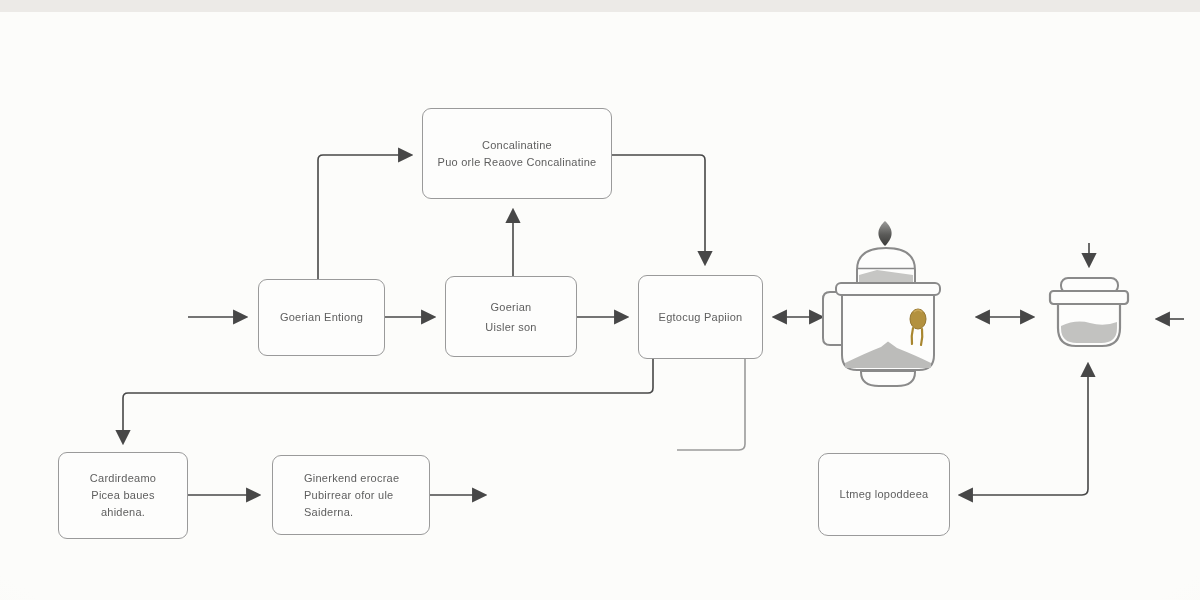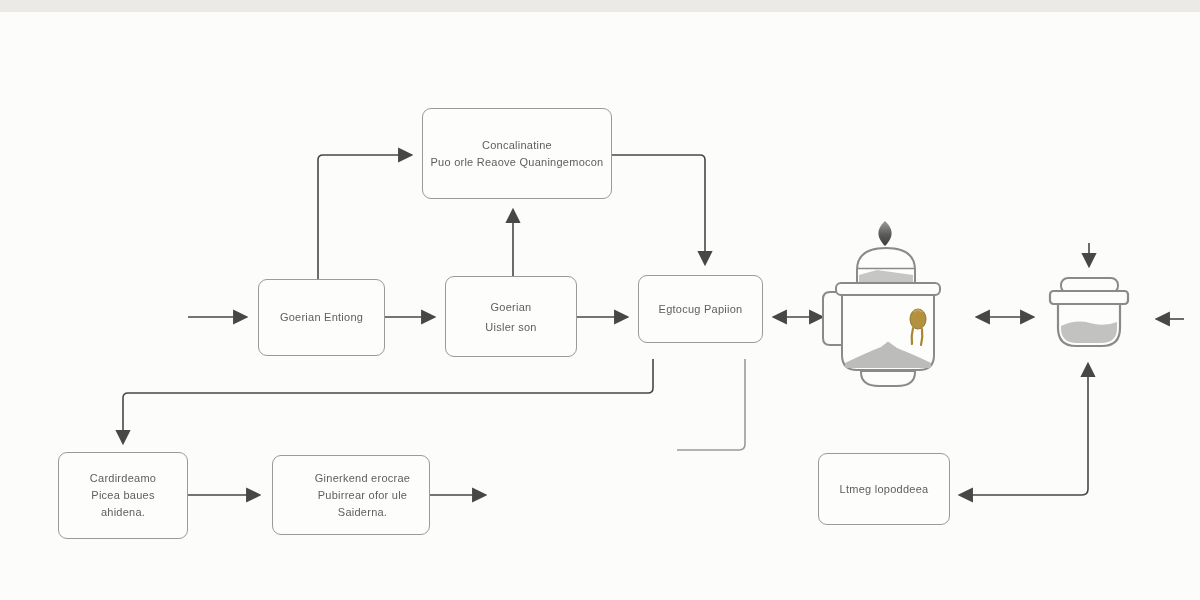--- a/index.html
+++ b/index.html
@@ -33,21 +33,21 @@
     border-radius:9px;
     display:flex;flex-direction:column;
     align-items:center;justify-content:center;
     text-align:center;
     color:var(--text);
     font-size:11px;line-height:17px;
     letter-spacing:.25px;
     padding:4px 8px;
     box-shadow:0 0 0 .5px rgba(255,255,255,.6) inset;
   }
-  .node.left-align{align-items:center;text-align:left;padding-left:31px;}
+  .node.left-align{align-items:flex-start;text-align:left;padding-left:31px;}
   .node .ln{white-space:nowrap;}
   svg.layer{position:absolute;left:0;top:0;pointer-events:none;}
   .arrow{stroke:var(--arrow);stroke-width:1.6;fill:none;stroke-linejoin:round;}
   .quiet{stroke:#9a9a9a;stroke-width:1.6;fill:none;}
   .ah-fill{fill:var(--arrow);}
   .dev-outline{stroke:var(--outline);stroke-width:2;fill:var(--box-fill);}
   .dev-thin{stroke:var(--outline);stroke-width:1.4;fill:none;}
 </style>
 </head>
 <body>
@@ -133,47 +133,47 @@
     <g>
       <rect class="dev-outline" x="1061" y="266" width="57" height="15" rx="7"></rect>
       <rect class="dev-outline" style="stroke-width:2.2" x="1050" y="279" width="78" height="13" rx="3.5"></rect>
       <path class="dev-outline" style="stroke-width:2.2" d="M1058,292 H1120 V316 Q1120,334 1102,334 H1076 Q1058,334 1058,316 Z"></path>
       <path d="M1061,314 Q1076,307 1090,311 Q1104,315 1117,310 V316 Q1117,331 1101,331 H1077 Q1061,331 1061,316 Z" fill="#c2c2c0" stroke="none"></path>
     </g>
   </svg>
 
   <div class="node" style="left:422px;top:96px;width:190px;height:91px;">
     <div class="ln">Concalinatine</div>
-    <div class="ln">Puo orle Reaove Quaningemocon</div>
+    <div class="ln">Puo orle Reaove Concalinatine</div>
   </div>
 
 
   <div class="node" style="left:258px;top:267px;width:127px;height:77px;">
     <div class="ln">Goerian Entiong</div>
   </div>
 
   <div class="node" style="left:445px;top:264px;width:132px;height:81px;line-height:20px;">
     <div class="ln">Goerian</div>
     <div class="ln">Uisler son</div>
   </div>
 
-  <div class="node" style="left:638px;top:263px;width:125px;height:68px;">
+  <div class="node" style="left:638px;top:263px;width:125px;height:84px;">
     <div class="ln">Egtocug Papiion</div>
   </div>
 
   <div class="node" style="left:58px;top:440px;width:130px;height:87px;">
     <div class="ln">Cardirdeamo</div>
     <div class="ln">Picea baues</div>
     <div class="ln">ahidena.</div>
   </div>
 
   <div class="node left-align" style="left:272px;top:443px;width:158px;height:80px;">
     <div class="ln">Ginerkend erocrae</div>
     <div class="ln">Pubirrear ofor ule</div>
     <div class="ln">Saiderna.</div>
   </div>
 
 
-  <div class="node" style="left:818px;top:441px;width:132px;height:72px;">
+  <div class="node" style="left:818px;top:441px;width:132px;height:83px;border-radius:10px;">
     <div class="ln">Ltmeg lopoddeea</div>
   </div>
 
 </div>
 
 </body></html>

